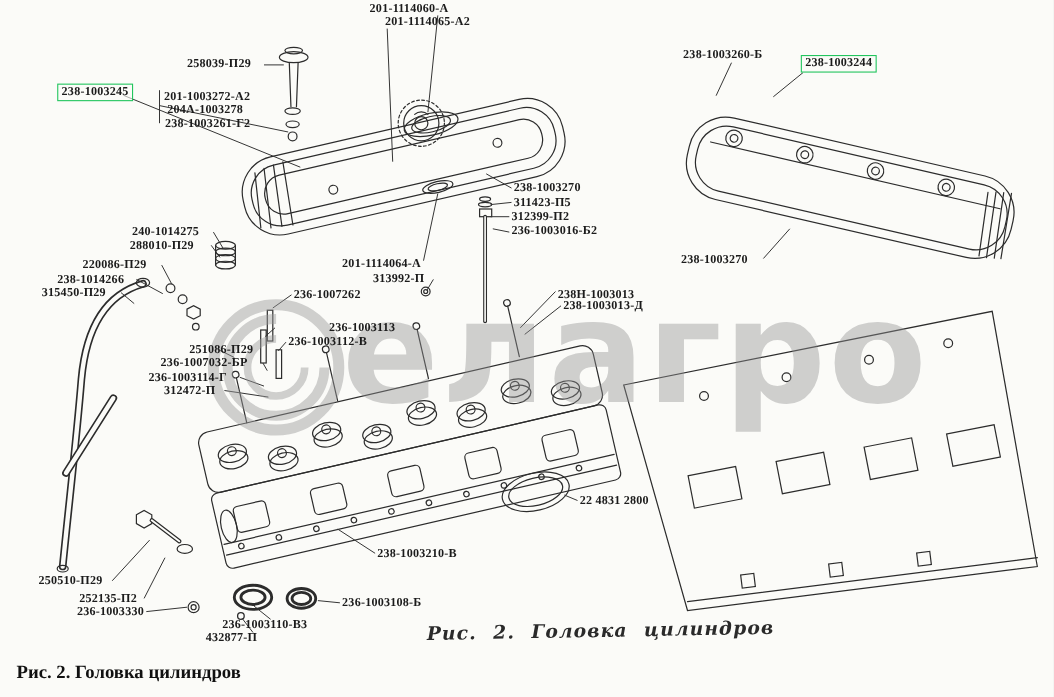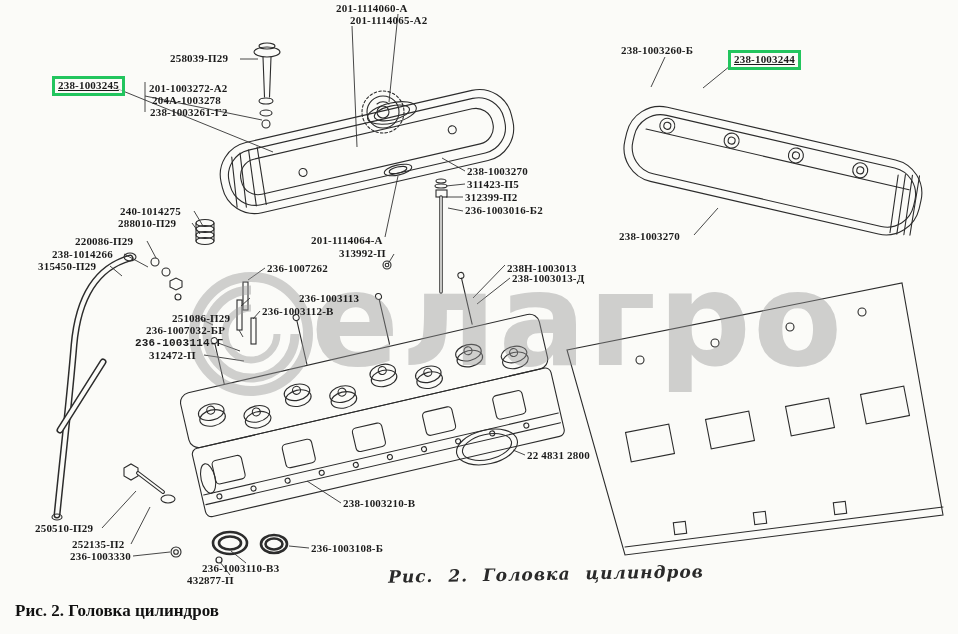--- a/index.html
+++ b/index.html
@@ -14,25 +14,24 @@
   
   .lbl{
     position:absolute;
     font:700 11px "Liberation Serif",serif;
     color:#1b1b1b;
     white-space:nowrap;
     line-height:1.05;
     letter-spacing:.2px;
   }
   .lbl.boxed{
-    border:3px solid #22c55e;
+    border:1px solid #22c55e;
     padding:1px 3px;
     transform:translate(-3px,-3px);
     background:rgba(251,251,248,.6);
-    text-decoration:underline;
   }
   
   .watermark{
     position:absolute;left:185px;top:262px;width:640px;height:160px;
     pointer-events:none;
   }
   .wm-logo{position:absolute;left:0;top:6px;opacity:.45;}
   .wm-text{
     position:absolute;left:126px;top:-18px;
     font:700 130px "DejaVu Sans",sans-serif;
@@ -315,21 +314,21 @@
       <div class="lbl" style="left: 75px; top: 236px;">220086-П29</div>
       <div class="lbl" style="left: 52px; top: 249px;">238-1014266</div>
       <div class="lbl" style="left: 38px; top: 261px;">315450-П29</div>
       <div class="lbl" style="left: 311px; top: 235px;">201-1114064-А</div>
       <div class="lbl" style="left: 339px; top: 248px;">313992-П</div>
       <div class="lbl" style="left: 267px; top: 263px;">236-1007262</div>
       <div class="lbl" style="left: 252px; top: 293px; margin-left: 47px;">236-1003113</div>
       <div class="lbl" style="left: 262px; top: 306px;">236-1003112-В</div>
       <div class="lbl" style="left: 132px; top: 313px; margin-left: 40px;">251086-П29</div>
       <div class="lbl" style="left: 146px; top: 325px;">236-1007032-БР</div>
-      <div class="lbl" style="left: 135px; top: 338px; font-family: Liberation Mono, monospace;">236-1003114-Г</div>
+      <div class="lbl" style="left: 135px; top: 338px;">236-1003114-Г</div>
       <div class="lbl" style="left: 149px; top: 350px;">312472-П</div>
       <div class="lbl" style="left: 507px; top: 263px;">238Н-1003013</div>
       <div class="lbl" style="left: 512px; top: 273px;">238-1003013-Д</div>
       <div class="lbl" style="left: 527px; top: 450px;">22 4831 2800</div>
       <div class="lbl" style="left: 343px; top: 498px;">238-1003210-В</div>
       <div class="lbl" style="left: 311px; top: 543px;">236-1003108-Б</div>
       <div class="lbl" style="left: 35px; top: 523px;">250510-П29</div>
       <div class="lbl" style="left: 72px; top: 539px;">252135-П2</div>
       <div class="lbl" style="left: 70px; top: 551px;">236-1003330</div>
       <div class="lbl" style="left: 202px; top: 563px;">236-1003110-В3</div>

